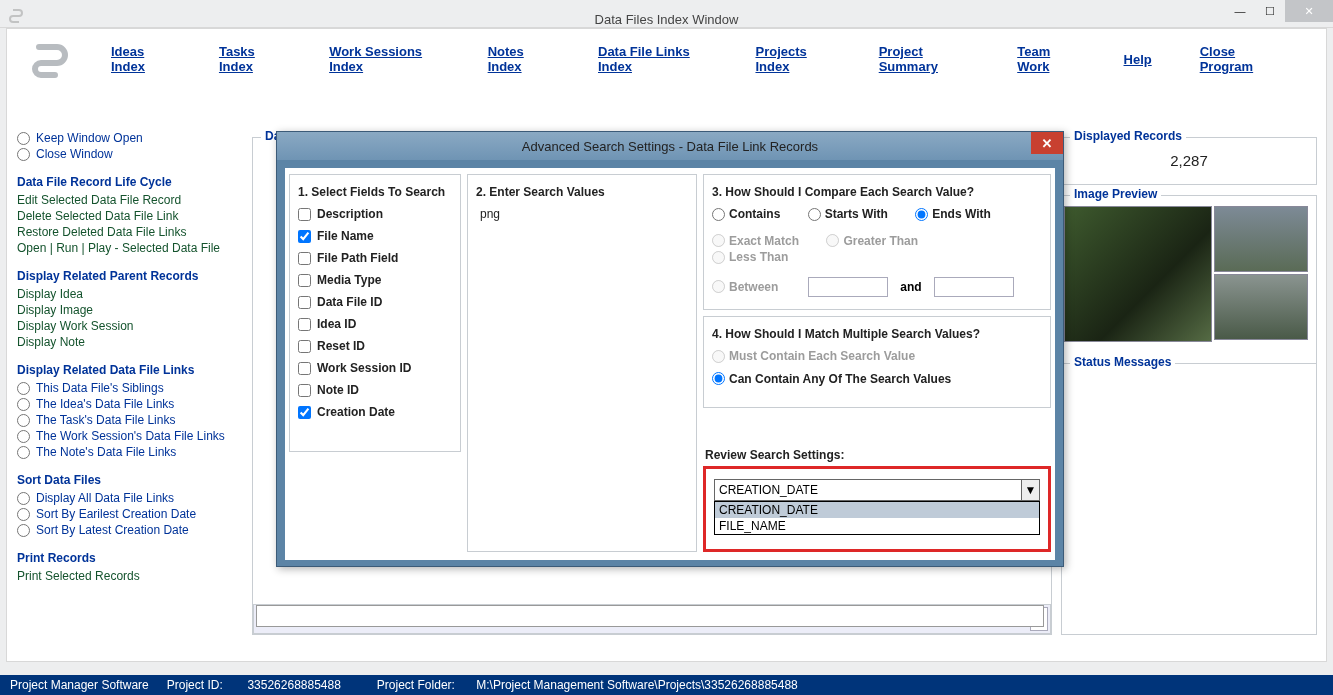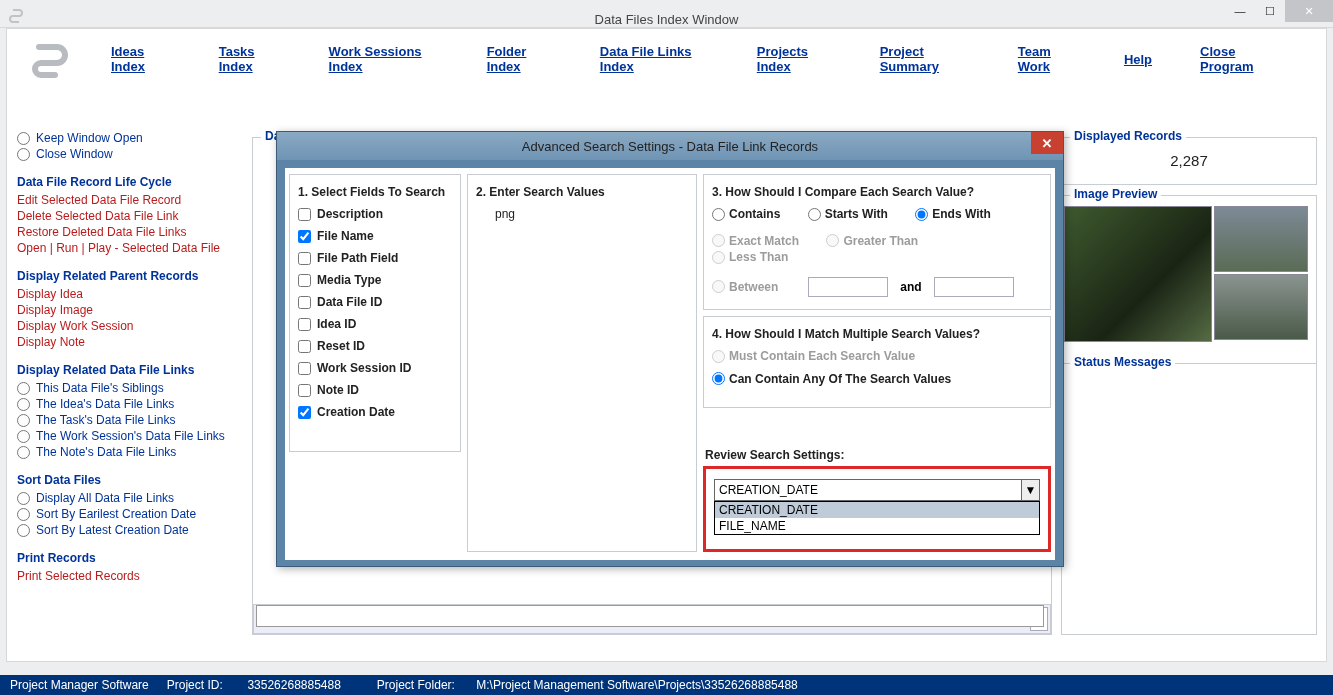--- a/index.html
+++ b/index.html
@@ -19,21 +19,21 @@
 
 .topnav { display: flex; align-items: center; height: 60px; padding-left: 20px; }
 .logo-icon { width: 44px; height: 44px; margin-right: 40px; display:flex; align-items:center; justify-content:center; }
 .navlink { color: #003399; text-decoration: underline; font-weight: bold; font-size: 13px; margin-right: 48px; }
 
 
 .sidebar { position: absolute; left: 10px; top: 100px; width: 230px; }
 .sidebar .radio-row, .sidebar .link-row { margin: 2px 0; font-size: 12px; color: #003399; display: flex; align-items: center; }
 .sidebar .radio-row input { margin-right: 6px; }
 .sidebar .section-title { color: #003399; font-weight: bold; margin-top: 14px; margin-bottom: 4px; font-size: 12px; }
-.sidebar a.linklike { color: #b91c1c; text-decoration: none; cursor: pointer; }
+.sidebar a.linklike { color: #14532d; text-decoration: none; cursor: pointer; }
 
 
 .groupbox { border: 1px solid #c8cdd2; position: absolute; background: #fff; }
 .groupbox > .legend { position: absolute; top: -9px; left: 8px; background: #fff; padding: 0 4px; color: #003399; font-weight: bold; font-size: 12px; }
 
 .gb-datafiles { left: 245px; top: 108px; width: 800px; height: 498px; }
 .gb-displayed { left: 1054px; top: 108px; width: 256px; height: 48px; }
 .gb-displayed .val { text-align: center; margin-top: 14px; font-size: 15px; color: #222; }
 .gb-preview { left: 1054px; top: 166px; width: 256px; height: 180px; padding-top: 8px; }
 .gb-status { left: 1054px; top: 334px; width: 256px; height: 272px; }
@@ -74,21 +74,21 @@
 .chk-row label { font-weight:bold; font-size:12px; color:#222; }
 
 .radio-inline { display:inline-flex; align-items:center; margin-right:24px; font-weight:bold; font-size:12px; color:#222; }
 .radio-inline.disabled { color:#9c9c9c; }
 .radio-inline input { margin-right:4px; }
 
 .between-row { margin-top:10px; display:flex; align-items:center; gap:6px; }
 .between-row input[type=text] { width:80px; height:20px; border:1px solid #aab; }
 .between-row .andlbl { font-weight:bold; margin:0 6px; }
 
-.p2 .searchval { color:#222; margin-left:19px; margin-top:6px; }
+.p2 .searchval { color:#222; margin-left:4px; margin-top:6px; }
 
 .combo { position:relative; border:1px solid #666; height:22px; display:flex; align-items:center; padding-left:4px; font-size:12px; background:#fff; }
 .combo .arrow { position:absolute; right:0; top:0; bottom:0; width:18px; border-left:1px solid #666; display:flex; align-items:center; justify-content:center; background:#eee; }
 .dropdown-list { border:1px solid #000; margin-top:0; }
 .dropdown-list .opt { padding:1px 4px; font-size:12px; background:#fff; }
 .dropdown-list .opt.sel { background:#bfcbd8; }
 
 
 .img-grid { display:flex; flex-wrap:wrap; gap:2px; padding:2px 2px; }
 .img-ph { background:#6a7c5a; border:1px solid #889; }
@@ -118,21 +118,21 @@
 
   <div class="topnav">
     <div class="logo-icon">
       <svg width="44" height="40" viewBox="0 0 44 40">
           <path d="M12 8h18a8 8 0 0 1 0 16H14a6 6 0 0 0 0 12h14" stroke="#b8bcc0" stroke-width="6" fill="none" stroke-linecap="round"></path>
         </svg>
     </div>
     <a class="navlink">Ideas Index</a>
     <a class="navlink">Tasks Index</a>
     <a class="navlink">Work Sessions Index</a>
-    <a class="navlink">Folder Index</a>
+    <a class="navlink">Notes Index</a>
     <a class="navlink">Data File Links Index</a>
     <a class="navlink">Projects Index</a>
     <a class="navlink">Project Summary</a>
     <a class="navlink">Team Work</a>
     <a class="navlink">Help</a>
     <a class="navlink">Close Program</a>
   </div>
 
   <div class="sidebar">
     <div class="radio-row">

